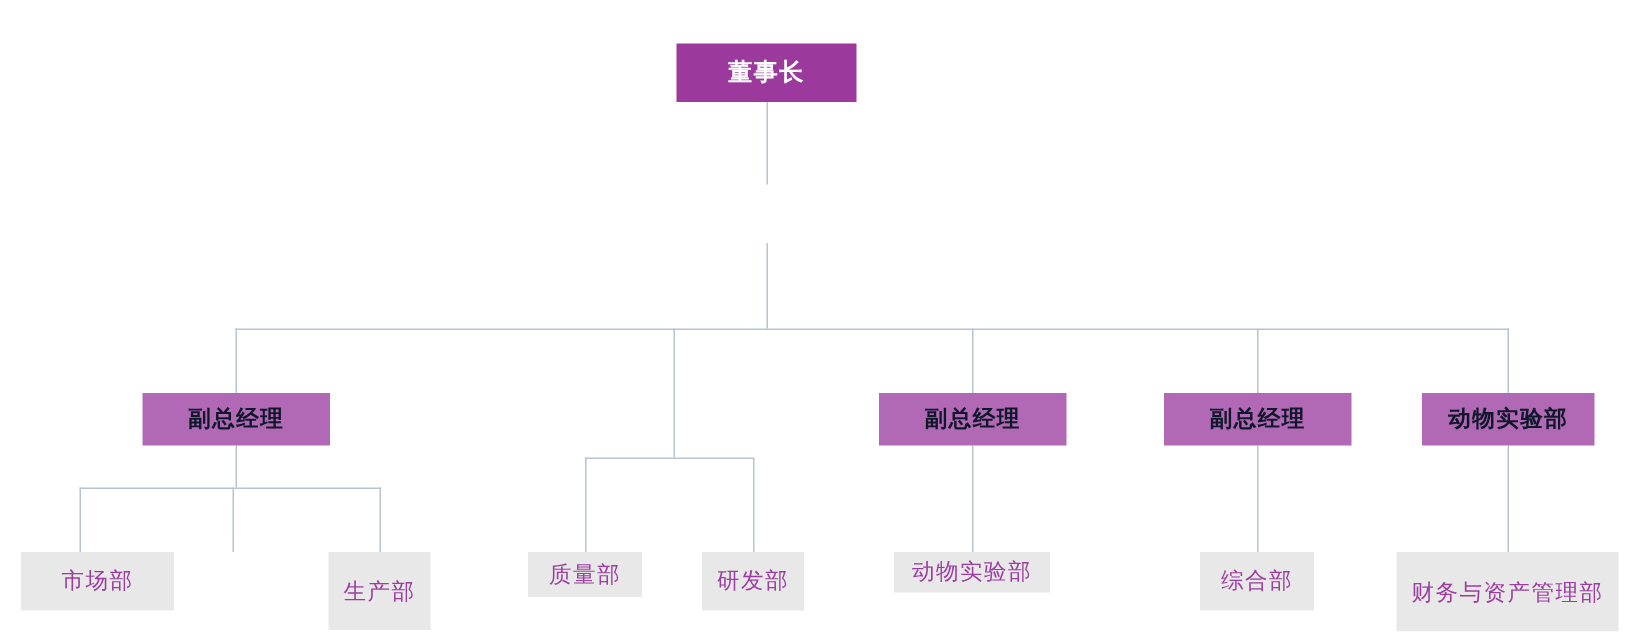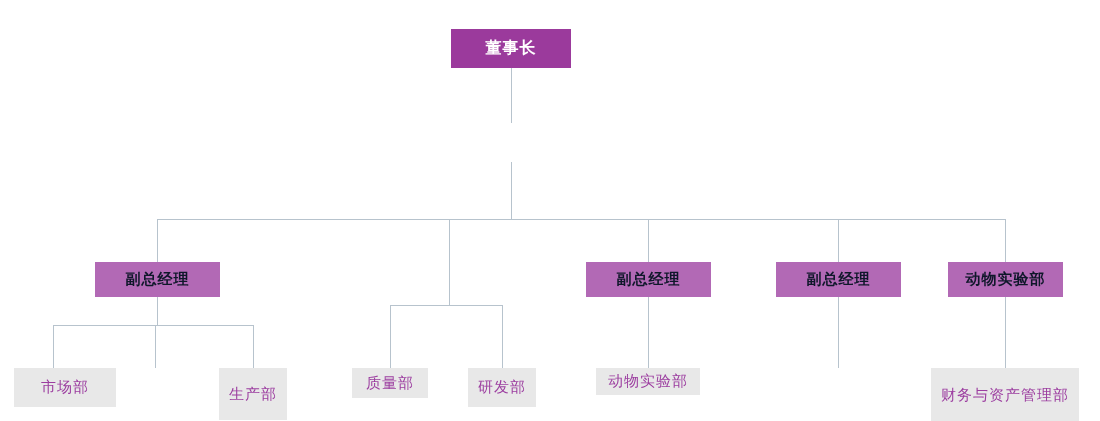--- a/index.html
+++ b/index.html
@@ -82,15 +82,16 @@
   <div class="node lvl-exec" style="left:95px;top:262px;width:125px;height:35px">副总经理</div>
   <div class="node lvl-exec" style="left:586px;top:262px;width:125px;height:35px">副总经理</div>
   <div class="node lvl-exec" style="left:776px;top:262px;width:125px;height:35px">副总经理</div>
   <div class="node lvl-exec" style="left:948px;top:262px;width:115px;height:35px">动物实验部</div>
 
   <div class="node lvl-dept" style="left:14px;top:368px;width:102px;height:39px">市场部</div>
   <div class="node lvl-dept" style="left:219px;top:368px;width:68px;height:52px">生产部</div>
   <div class="node lvl-dept" style="left:352px;top:368px;width:76px;height:30px">质量部</div>
   <div class="node lvl-dept" style="left:468px;top:368px;width:68px;height:39px">研发部</div>
   <div class="node lvl-dept" style="left:596px;top:368px;width:104px;height:27px">动物实验部</div>
+  <div class="node lvl-dept" style="left:800px;top:368px;width:76px;height:39px">综合部</div>
   <div class="node lvl-dept" style="left:931px;top:368px;width:148px;height:55px">财务与资产管理部</div>
 
 </div>
 
 </body></html>

